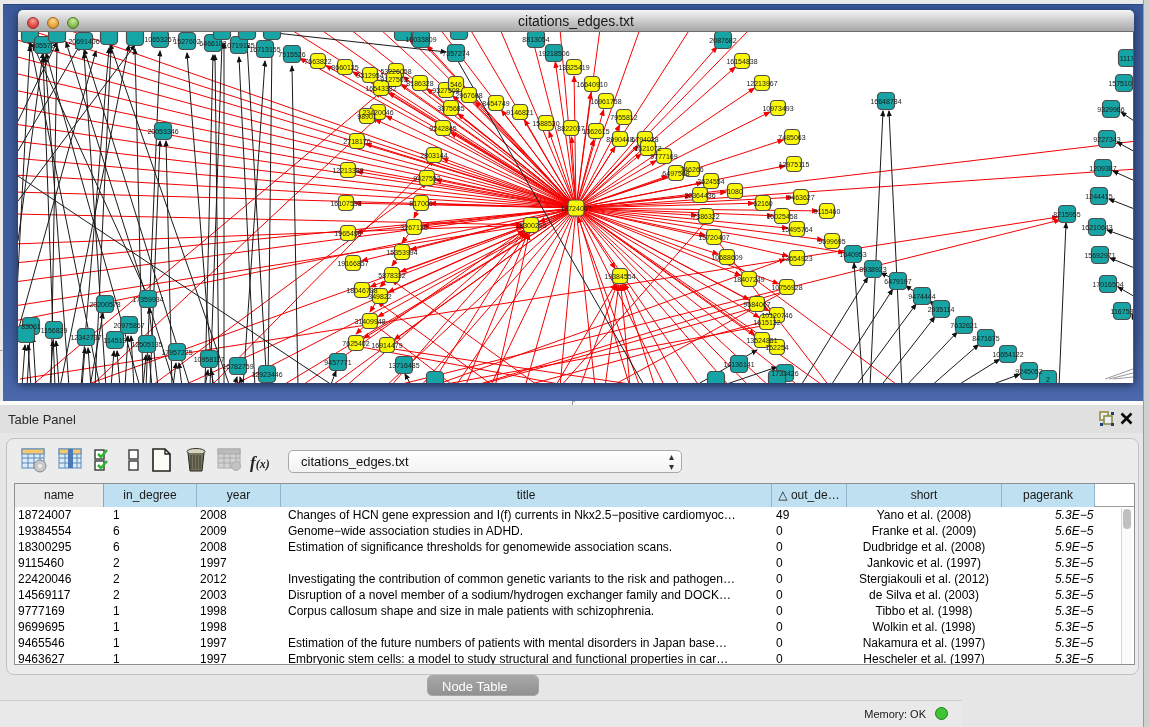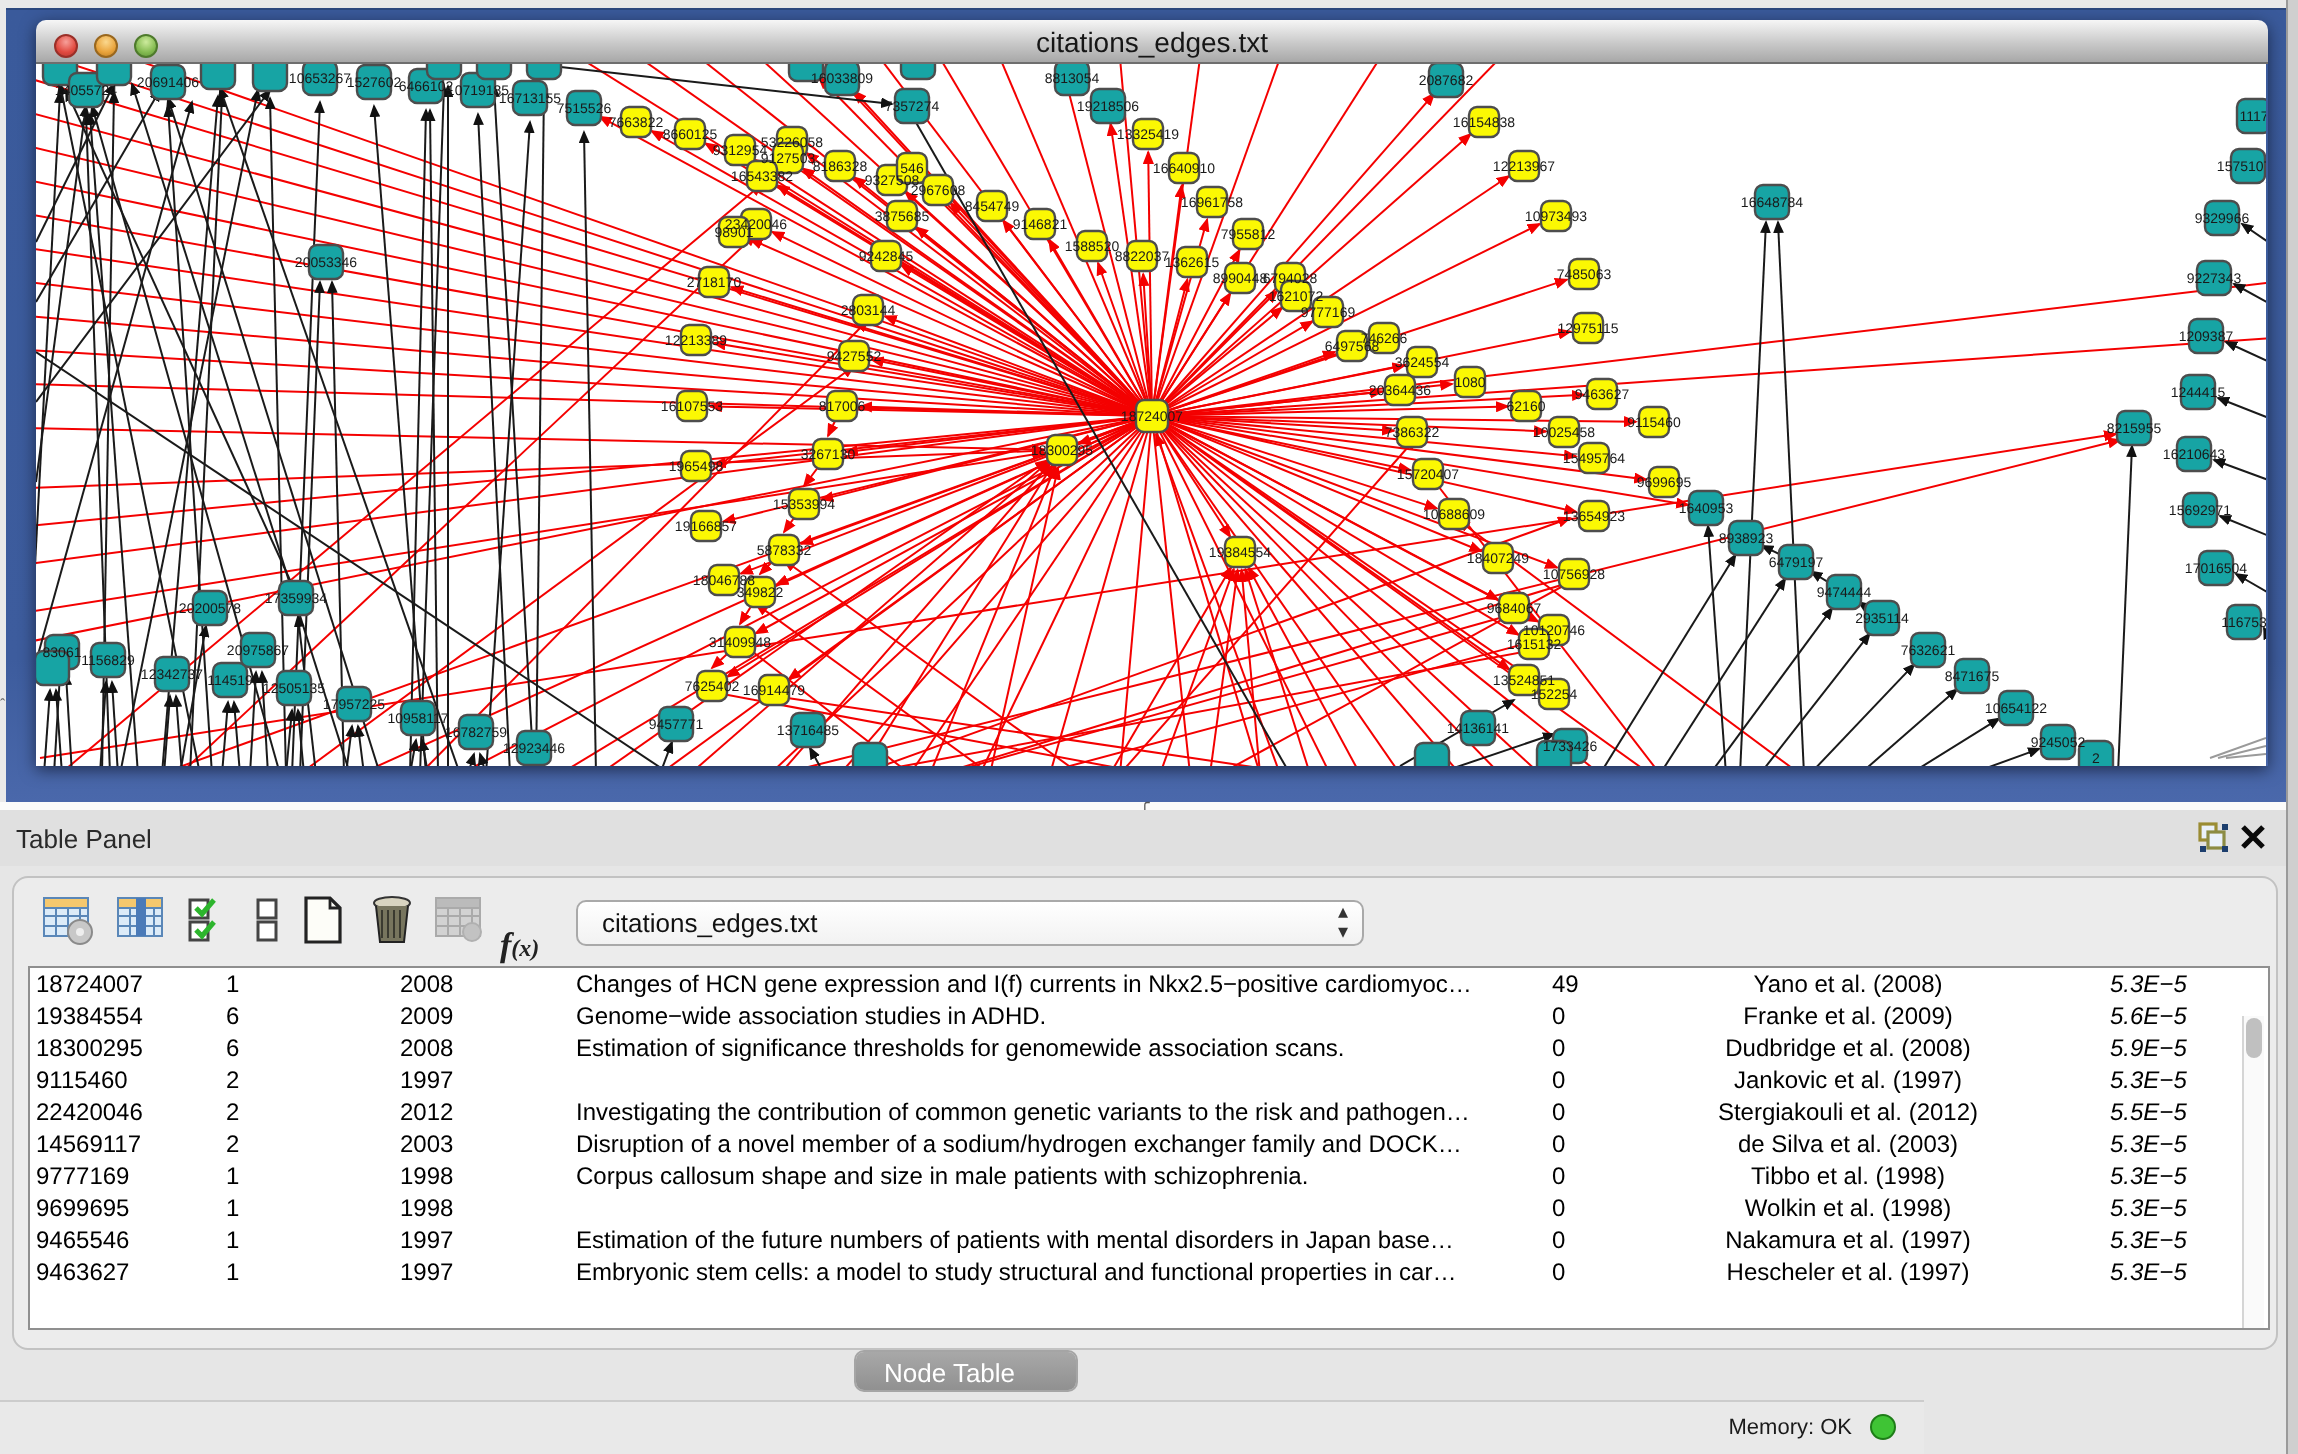--- a/index.html
+++ b/index.html
@@ -672,27 +672,36 @@
             <ellipse cx="13" cy="4.5" rx="9" ry="3" fill="#d8d4c0" stroke="#333"></ellipse>
             <path d="M5 6 l2 18 h12 l2-18" fill="#77755e" stroke="#222"></path>
             <path d="M8 8v14M11 8v14M14 8v14M17 8v14" stroke="#3a3a30"></path>
           </svg>
           <svg style="left:210px" width="26" height="26" viewBox="0 0 26 26">
             <rect x="1" y="2" width="22" height="19" fill="#d2d2d2" stroke="#aaa"></rect>
             <rect x="1" y="2" width="22" height="5" fill="#bbb" stroke="#aaa"></rect>
             <path d="M1 11h22M1 16h22M7 7v14M13 7v14M19 7v14" stroke="#aaa" fill="none"></path>
             <circle cx="19" cy="19" r="4.5" fill="#c2c2c2" stroke="#b0b0b0"></circle>
           </svg>
-          <div style="position:absolute;left:243px;top:16px;font-size:17px;font-style:italic;font-family:'Liberation Serif',serif;color:#222;font-weight:bold;">f<span style="font-size:12px;">(x)</span></div>
+          <div style="position:absolute;left:243px;top:6px;font-size:17px;font-style:italic;font-family:'Liberation Serif',serif;color:#222;font-weight:bold;">f<span style="font-size:12px;">(x)</span></div>
         <div id="combo">
             <span>citations_edges.txt</span>
             <div class="arr">▴<br>▾</div>
           </div>
       </div>
       <div id="table">
+        <div id="thead">
+          <div class="h0" style="left:0;width:89px;">name</div>
+          <div style="left:89px;width:93px;">in_degree</div>
+          <div style="left:182px;width:84px;">year</div>
+          <div style="left:266px;width:491px;">title</div>
+          <div style="left:757px;width:75px;">△ out_de…</div>
+          <div style="left:832px;width:155px;">short</div>
+          <div style="left:987px;width:93px;">pagerank</div>
+        </div>
         <div id="tbody">
             <div class="tr">
               <div class="c0">18724007</div>
               <div class="c1">1</div>
               <div class="c2">2008</div>
               <div class="c3">Changes of HCN gene expression and I(f) currents in Nkx2.5−positive cardiomyoc…</div>
               <div class="c4">49</div>
               <div class="c5">Yano et al. (2008)</div>
               <div class="c6">5.3E−5</div>
             </div>

